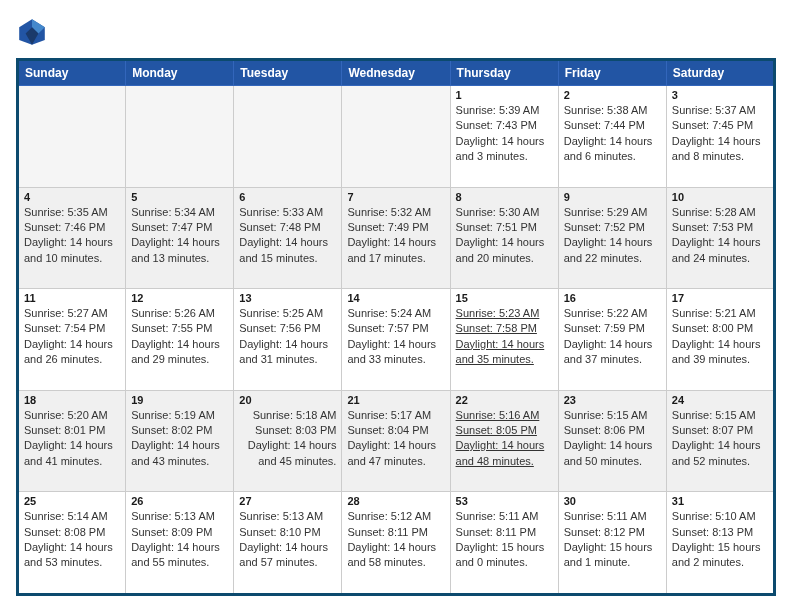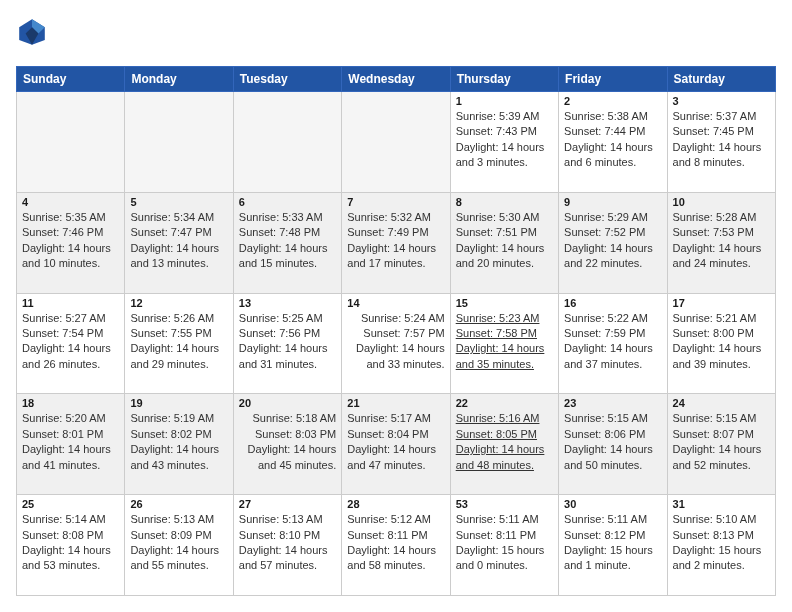--- a/index.html
+++ b/index.html
@@ -45,25 +45,24 @@
       font-size: 32px;
       font-weight: bold;
       color: #1a3a6b;
     }
     .location {
       font-size: 14px;
       color: #333;
     }
     .calendar {
       flex: 1;
-      border: 1px solid #0c4a6e;
+      border: 3px solid #0c4a6e;
       border-collapse: collapse;
       width: 100%;
       table-layout: fixed;
-      margin-top: 8px;
     }
     .calendar th {
       background-color: #2255a4;
       color: white;
       text-align: left;
       padding: 5px 6px;
       font-size: 12px;
       border: 1px solid #3366bb;
       font-weight: bold;
     }
@@ -224,21 +223,21 @@
           </td>
           <td>
             <div class="day-num">13</div>
             <div class="day-info" style="white-space: pre-line;">Sunrise: 5:25 AM
 Sunset: 7:56 PM
 Daylight: 14 hours
 and 31 minutes.</div>
           </td>
           <td>
             <div class="day-num">14</div>
-            <div class="day-info" style="white-space: pre-line; text-align: right;">Sunrise: 5:24 AM
+            <div class="day-info" style="white-space: pre-line;">Sunrise: 5:24 AM
 Sunset: 7:57 PM
 Daylight: 14 hours
 and 33 minutes.</div>
           </td>
           <td>
             <div class="day-num">15</div>
             <div class="day-info" style="white-space: pre-line; text-decoration: underline;">Sunrise: 5:23 AM
 Sunset: 7:58 PM
 Daylight: 14 hours
 and 35 minutes.</div>

